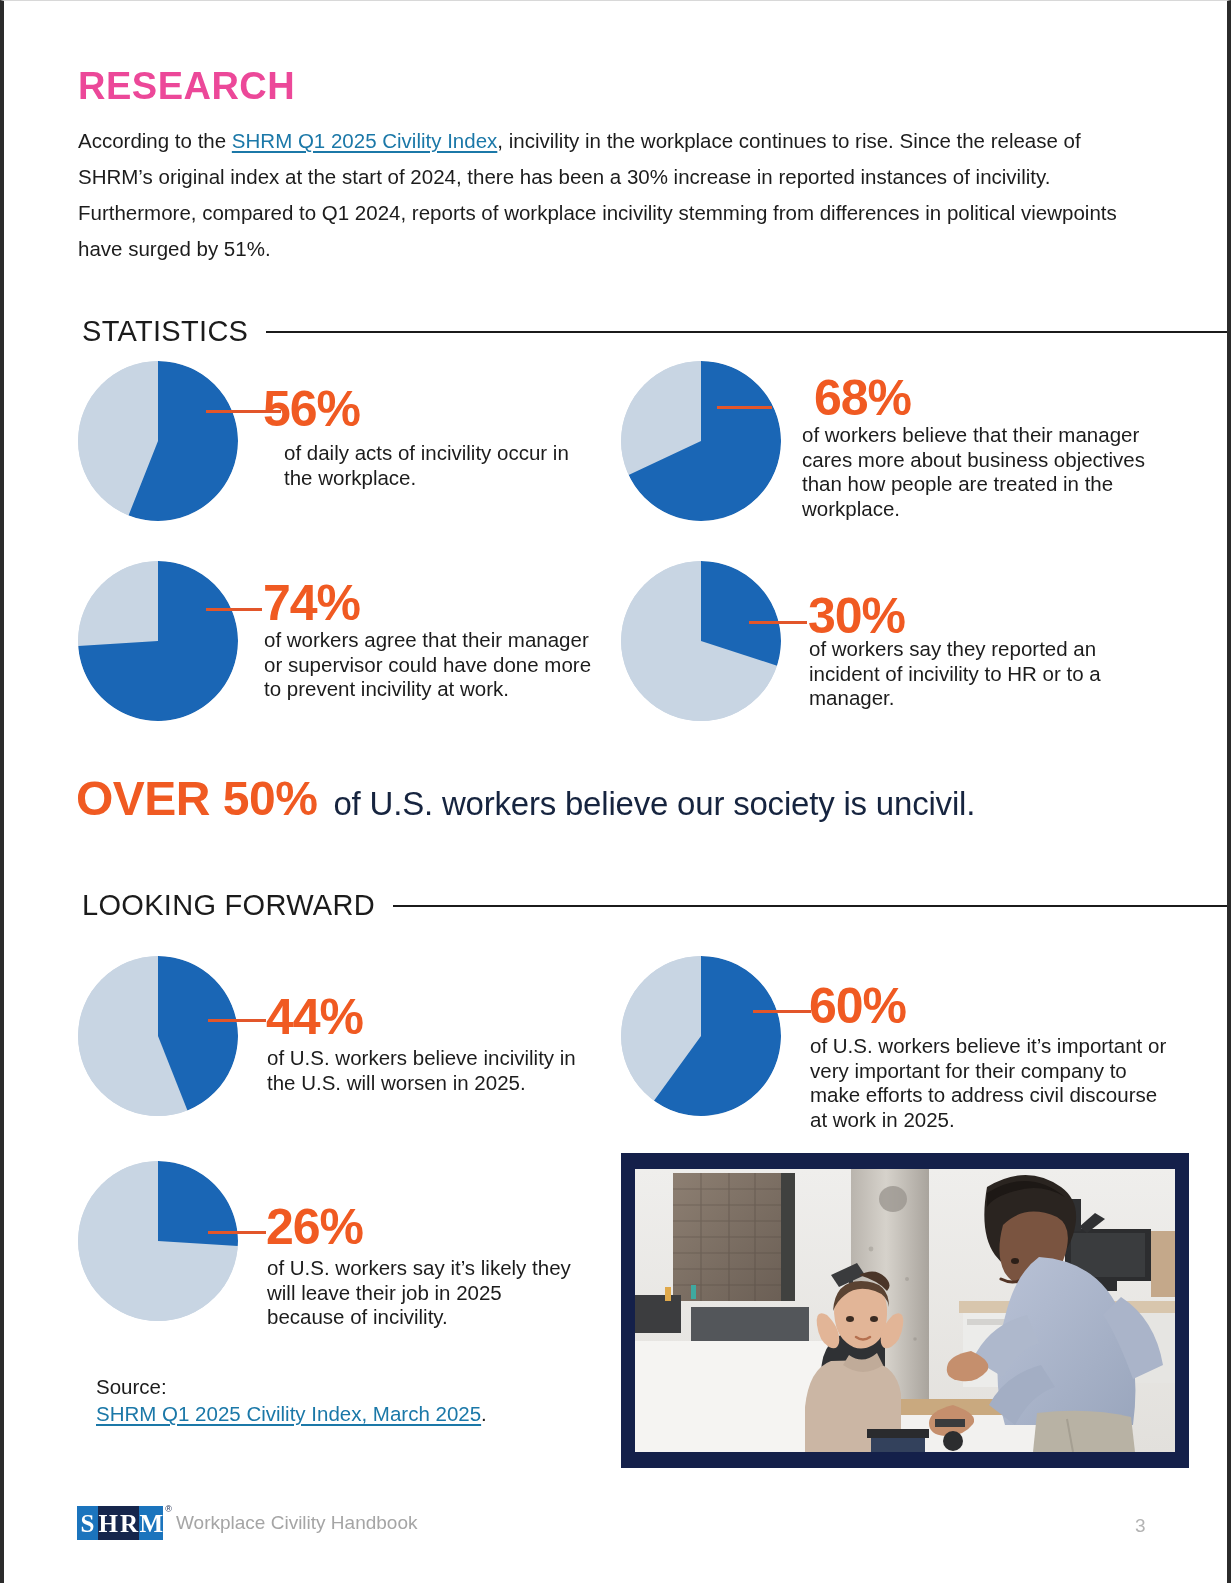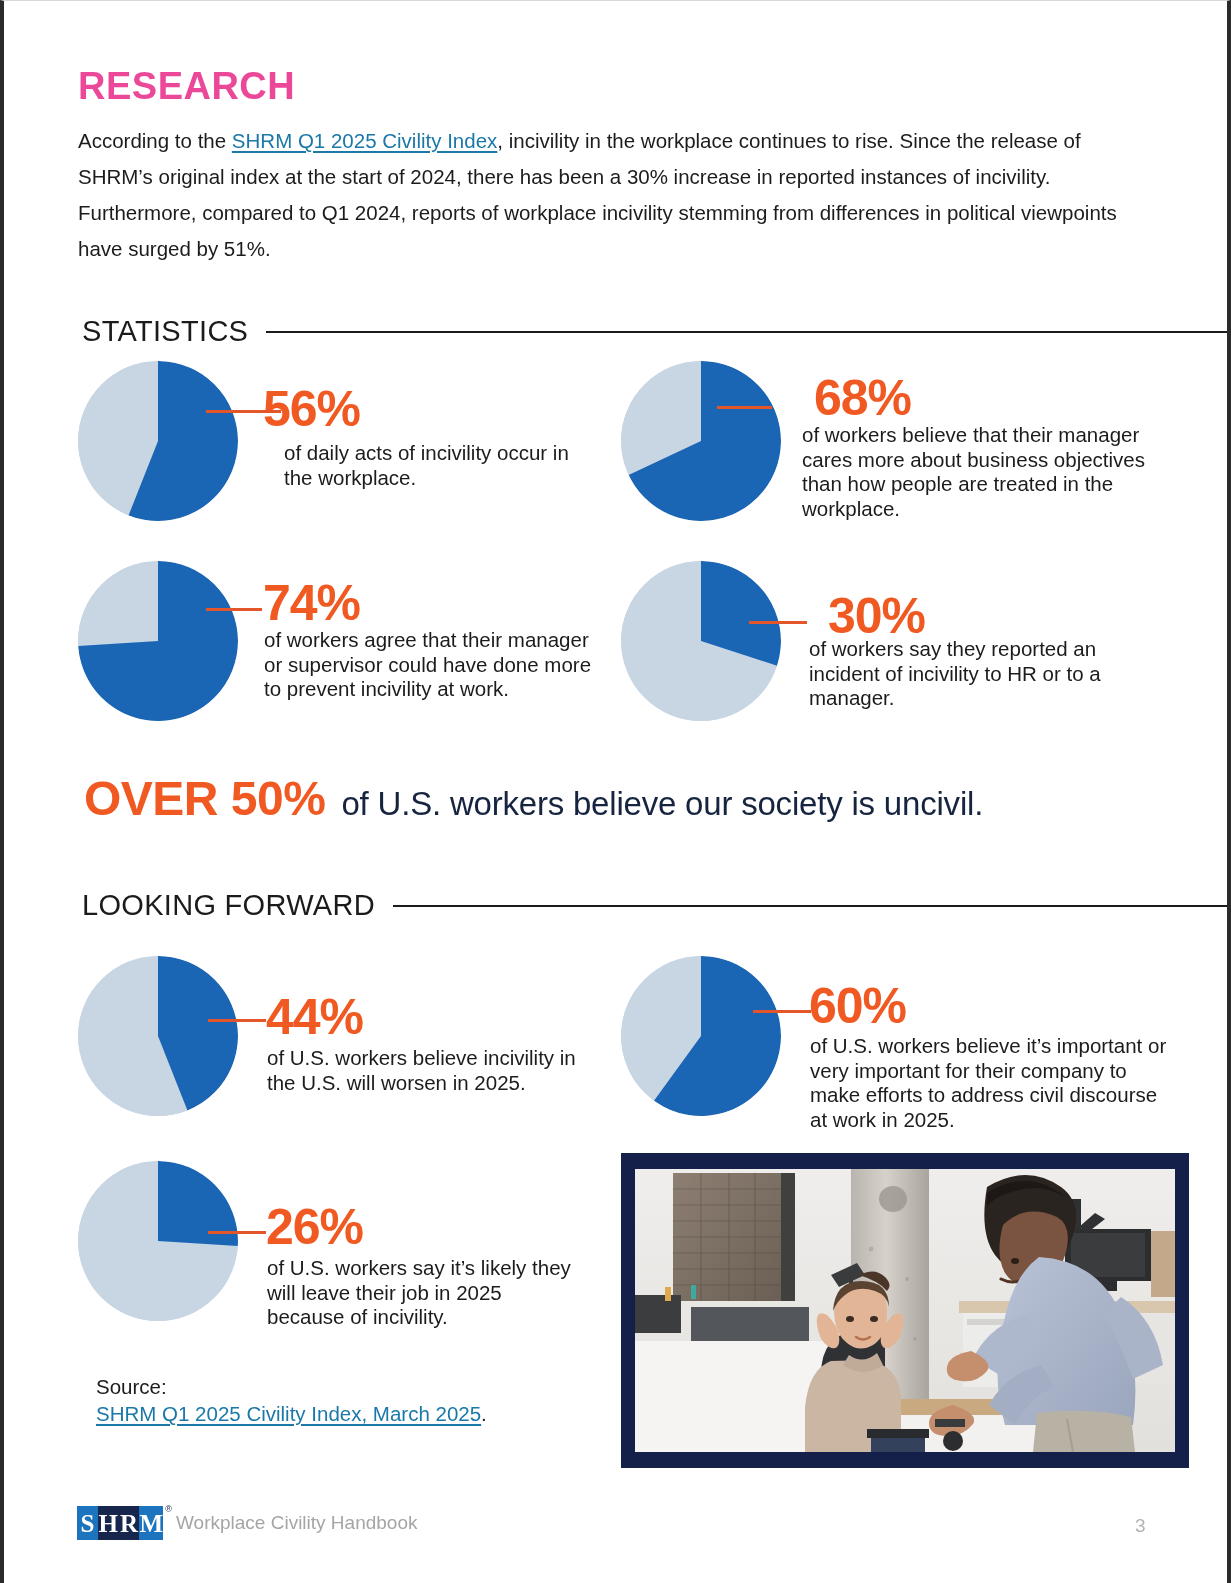--- a/index.html
+++ b/index.html
@@ -70,21 +70,21 @@
     font-size:50px; font-weight:700; color:#f05a22;
     letter-spacing:-1px; line-height:1;
   }
   .desc {
     position:absolute;
     font-size:20.5px; line-height:24.5px; color:#1c1c1c;
   }
 
   
   .over-banner {
-    position:absolute; left:80px; top:770px;
+    position:absolute; left:72px; top:770px;
     display:flex; align-items:baseline; white-space:nowrap;
   }
   .over-banner .big {
     font-size:48px; font-weight:700; color:#f05a22; letter-spacing:-0.5px;
   }
   .over-banner .rest {
     font-size:33px; color:#16243f; margin-left:16px; letter-spacing:-0.2px;
   }
 
   
@@ -189,21 +189,21 @@
   <div class="stat" id="s3" style="left:617px; top:560px;">
     <div class="pie-wrap">
       <div class="pie" style="width:160px;height:160px;">
         <svg viewBox="0 0 100 100" width="160" height="160">
           <circle cx="50" cy="50" r="50" fill="#c8d5e3"></circle>
           <path fill="#1a66b5" d="M 50 50 L 50 0 A 50 50 0 0 1 97.553 65.451 Z"></path>
         </svg>
       </div>
     </div>
     <div class="leader" style="left:128px; top:60px; width:58px;"></div>
-    <div class="pct" style="left:187px; top:30px;margin-left:20px;">30%</div>
+    <div class="pct" style="left:187px; top:30px;">30%</div>
     <div class="desc" style="left:188px; top:76px; width:340px;">of workers say they reported an incident of incivility to HR or to a manager.</div>
   </div>
 
   <div class="over-banner">
     <span class="big">OVER 50%</span>
     <span class="rest">of U.S. workers believe our society is uncivil.</span>
   </div>
 
   <div class="sec-head" id="sec-looking">
     <span class="label">LOOKING FORWARD</span>

